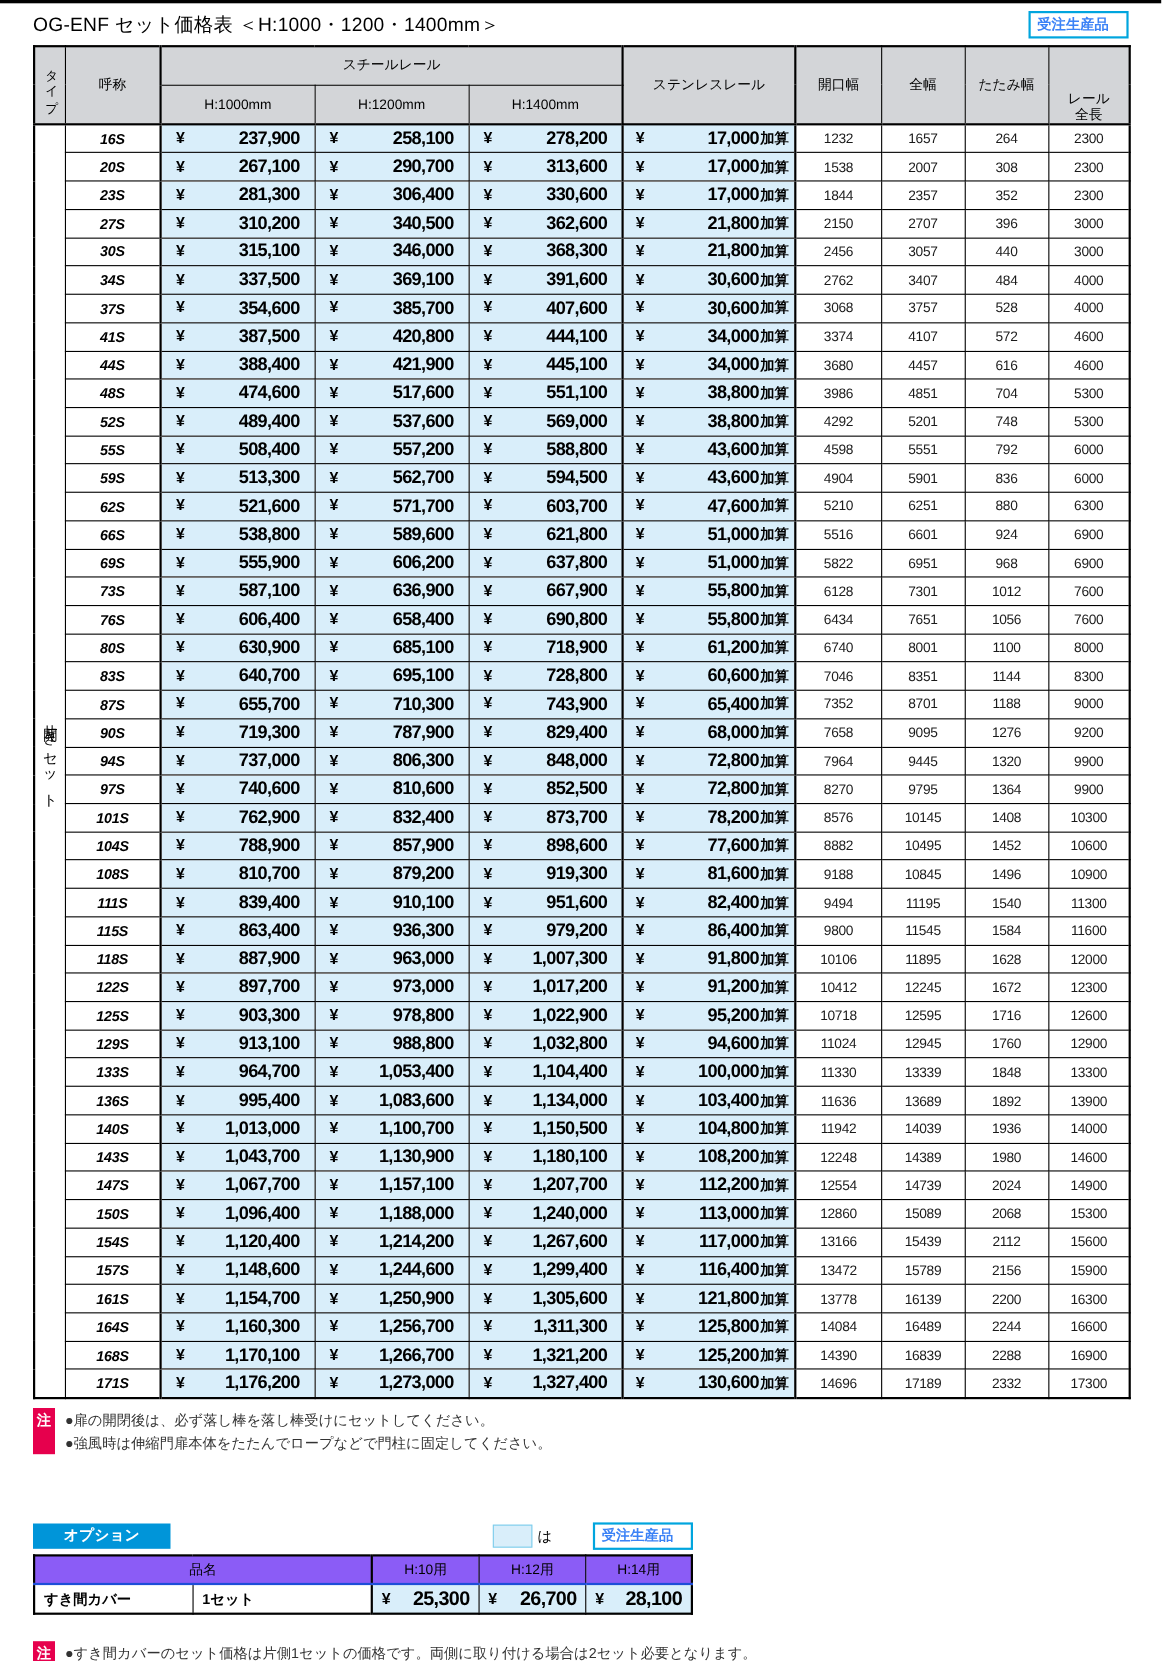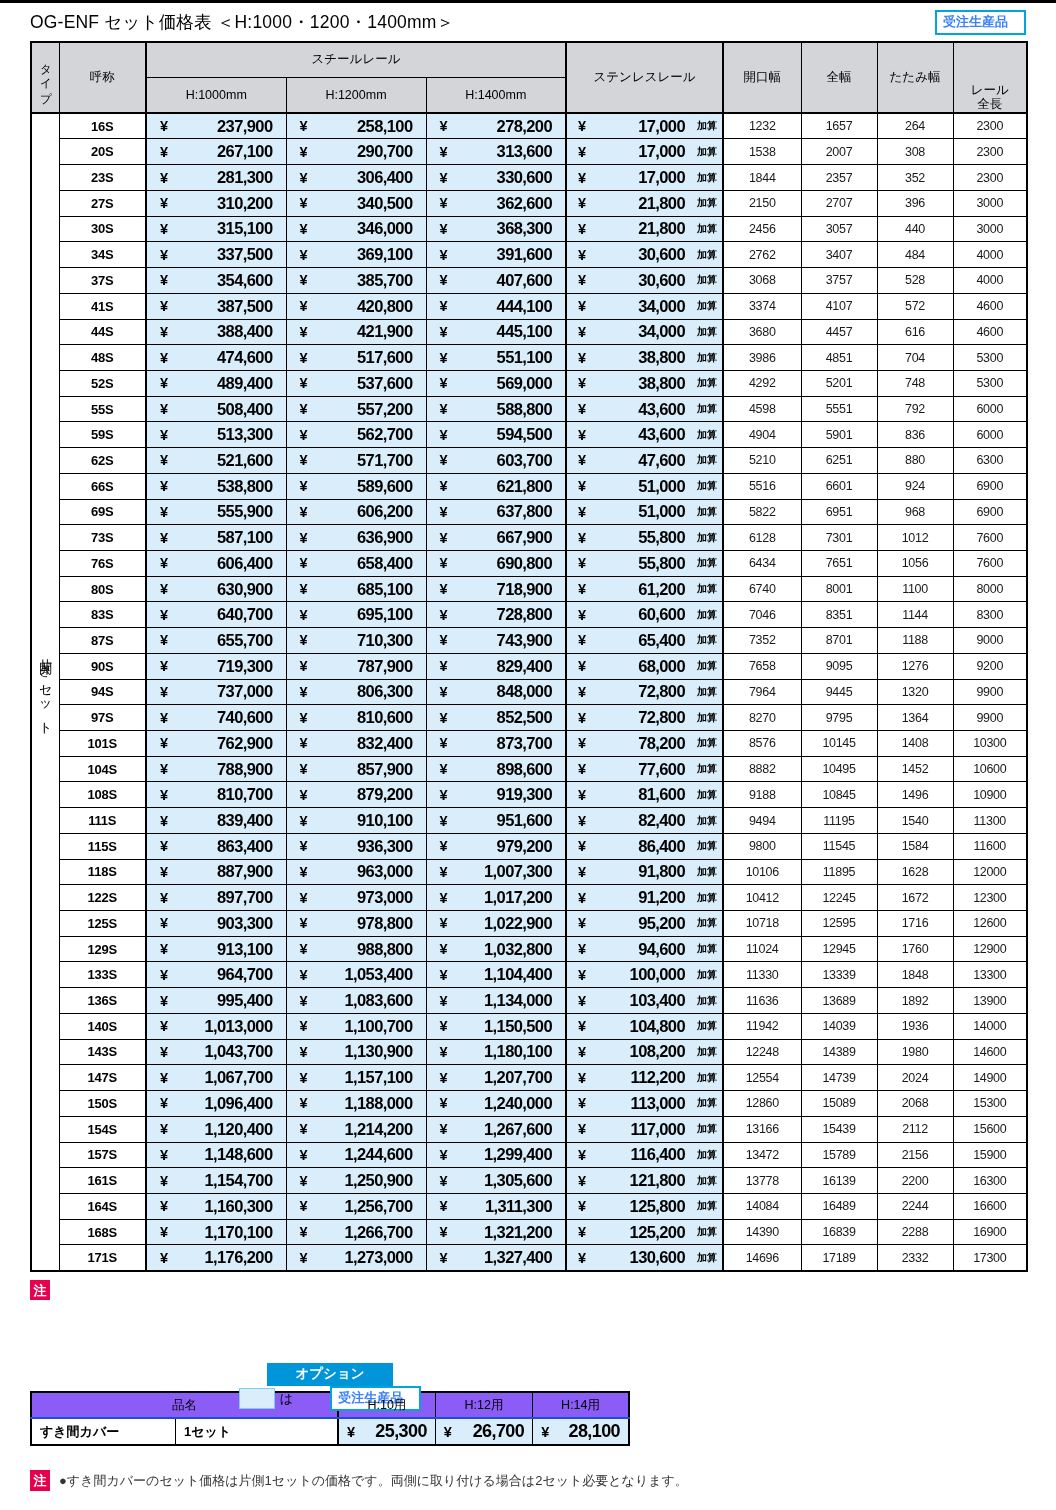--- a/index.html
+++ b/index.html
@@ -14,36 +14,36 @@
   table.main{border-collapse:collapse;table-layout:fixed;width:996px;margin-left:30px;border:2px solid #000;}
   .main th,.main td{border:1px solid #000;padding:0;overflow:hidden;}
   .main thead th{background:#d3d5d8;font-weight:500;font-size:12.5px;height:25px;border-bottom:2px solid #000;}
   .main th.steel-group{border-bottom:1px solid #000;}
   .bl2{border-left:2px solid #000 !important;}
   .h-vert{writing-mode:vertical-rl;font-size:11.5px;line-height:1;letter-spacing:1px;display:inline-block;}
   .two-line{line-height:1.15;margin-top:40px;}
   .main tbody td{height:24.73px;}
   .type-cell{background:#fff;text-align:center;vertical-align:middle;}
   .type-cell span{writing-mode:vertical-rl;font-size:13px;letter-spacing:4px;display:inline-block;}
-  .name-cell{text-align:center;font-weight:700;font-size:13px;background:#fff;letter-spacing:-0.2px;}
+  .name-cell{text-align:center;font-weight:700;font-size:13px;background:#fff;letter-spacing:-0.2px;font-style:italic;}
   .price-cell{background:#d9eefa;}
   .price-inner{display:flex;align-items:center;padding:0 13px;}
   .stainless-cell .price-inner{padding:0 5px 0 11px;}
   .yen{font-weight:700;font-size:14.5px;}
   .amt{flex:1;text-align:right;font-weight:700;font-size:16.5px;letter-spacing:-0.6px;white-space:nowrap;}
-  .kasan{font-size:10px;font-weight:600;margin-left:12px;white-space:nowrap;}
+  .kasan{font-size:13px;font-weight:600;margin-left:1px;white-space:nowrap;}
   .dim-cell{text-align:center;font-size:12.5px;letter-spacing:-0.3px;color:#1a1a1a;background:#fff;}
   
   .note{display:flex;gap:9px;margin:8px 30px 0 30px;align-items:stretch;}
   .note-label{background:#e6004d;color:#fff;width:20px;flex:0 0 20px;font-size:13px;font-weight:700;
               text-align:center;padding-top:2px;}
   .note-items{font-size:13px;color:#333;line-height:1.62;}
   
   .options-section{margin:63px 30px 0 30px;}
-  .opt-header-row{display:flex;justify-content:space-between;align-items:center;width:600px;height:23px;flex-direction:column;}
+  .opt-header-row{display:flex;justify-content:space-between;align-items:center;width:600px;height:23px;}
   .opt-bar{background:#0095d9;color:#fff;font-size:13.5px;font-weight:700;padding:2px 28px 3px 28px;}
   .legend{display:flex;align-items:center;gap:5px;}
   .legend-box{width:34px;height:19px;background:#d9eefa;border:1px solid #7ecdec;}
   .legend-suffix{font-size:13px;color:#000;}
   table.opt{border-collapse:collapse;table-layout:fixed;width:600px;border:2px solid #000;margin-top:5px;}
   .opt th,.opt td{border:1px solid #000;padding:0;}
   .opt thead th{background:#8b5cf6;font-weight:500;font-size:12.5px;height:24px;border-bottom:2px solid #1d4ed8;}
   .opt tbody td{height:25px;}
   .opt .oname{font-size:13px;font-weight:600;padding-left:8px;background:#fff;}
   .opt .blue{background:#d9eefa;}
@@ -1537,20 +1537,24 @@
           <td class="dim-cell bl2">14696</td>
           <td class="dim-cell">17189</td>
           <td class="dim-cell">2332</td>
           <td class="dim-cell">17300</td>
         </tr>
       </tbody>
   </table>
 
   <div class="note">
     <div class="note-label">注</div>
+    <div class="note-items">
+      <div>●扉の開閉後は、必ず落し棒を落し棒受けにセットしてください。</div>
+      <div>●強風時は伸縮門扉本体をたたんでロープなどで門柱に固定してください。</div>
+    </div>
   </div>
 
   <div class="options-section">
     <div class="opt-header-row">
       <div class="opt-bar">オプション</div>
       <div class="legend">
         <div class="legend-box"></div>
         <span class="legend-suffix">は</span>
         <span class="order-badge">受注生産品</span>
       </div>

